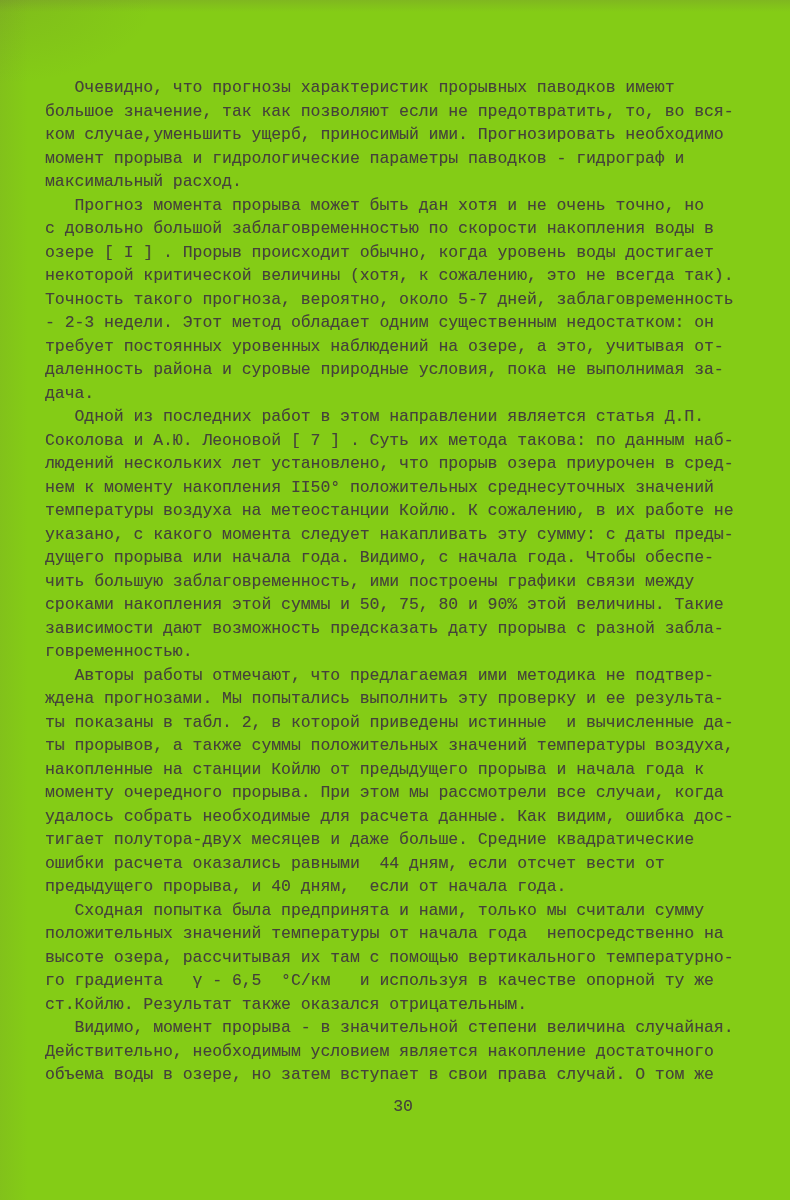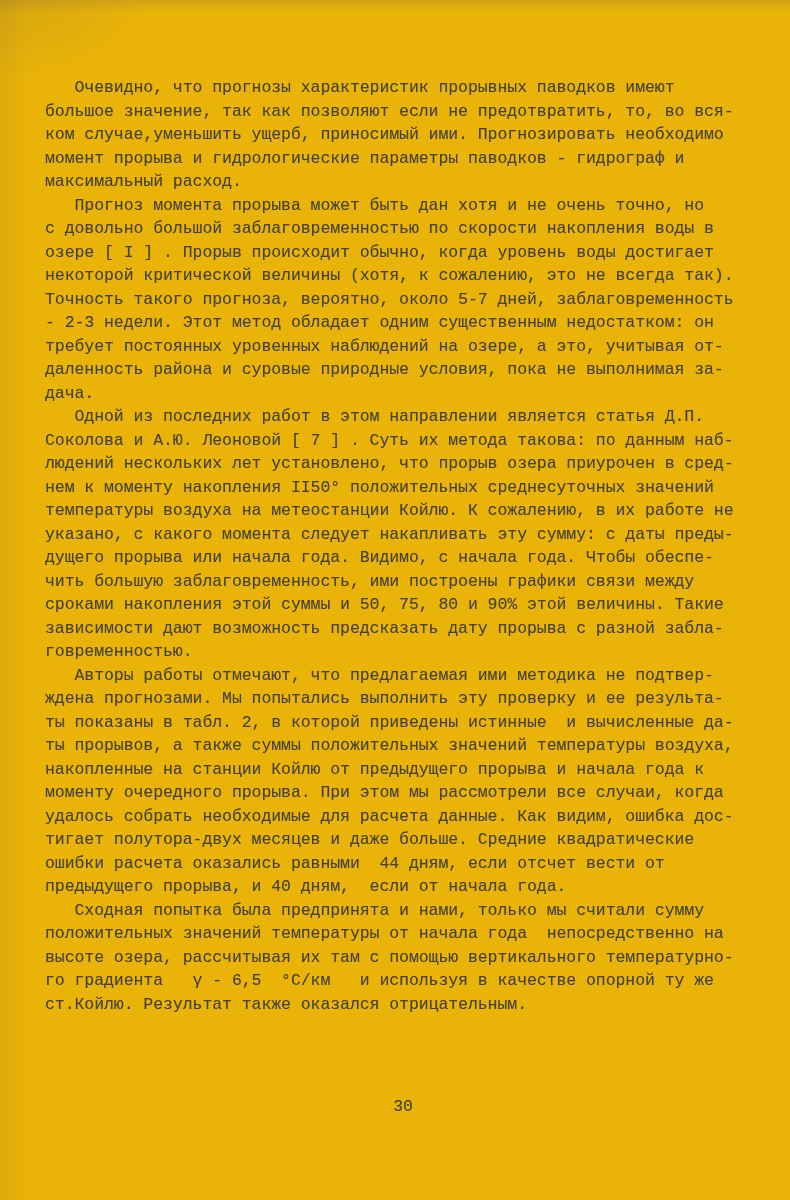--- a/index.html
+++ b/index.html
@@ -51,21 +51,21 @@
     width: 716px;
     text-align: center;
     font-size: 16.4px;
     line-height: 23.5px;
     text-shadow: 0.3px 0.3px 0 rgba(69, 66, 59, 0.35);
   }
 </style>
 </head>
 <body>
 
-<div class="page" style="background-color: #eab308; color: rgb(69, 66, 59);">
+<div class="page" style="background-color: #84cc16; color: rgb(69, 66, 59);">
   <div class="text-block">
     <div class="para">   Очевидно, что прогнозы характеристик прорывных паводков имеют
 большое значение, так как позволяют если не предотвратить, то, во вся-
 ком случае,уменьшить ущерб, приносимый ими. Прогнозировать необходимо
 момент прорыва и гидрологические параметры паводков - гидрограф и
 максимальный расход.</div>
     <div class="para">   Прогноз момента прорыва может быть дан хотя и не очень точно, но
 с довольно большой заблаговременностью по скорости накопления воды в
 озере [ I ] . Прорыв происходит обычно, когда уровень воды достигает
 некоторой критической величины (хотя, к сожалению, это не всегда так).
@@ -93,15 +93,18 @@
 моменту очередного прорыва. При этом мы рассмотрели все случаи, когда
 удалось собрать необходимые для расчета данные. Как видим, ошибка дос-
 тигает полутора-двух месяцев и даже больше. Средние квадратические
 ошибки расчета оказались равными  44 дням, если отсчет вести от
 предыдущего прорыва, и 40 дням,  если от начала года.</div>
     <div class="para">   Сходная попытка была предпринята и нами, только мы считали сумму
 положительных значений температуры от начала года  непосредственно на
 высоте озера, рассчитывая их там с помощью вертикального температурно-
 го градиента   γ - 6,5  °С/км   и используя в качестве опорной ту же
 ст.Койлю. Результат также оказался отрицательным.</div>
+    <div class="para">   Видимо, момент прорыва - в значительной степени величина случайная.
+Действительно, необходимым условием является накопление достаточного
+объема воды в озере, но затем вступает в свои права случай. О том же</div>
   </div>
   <div class="page-number">30</div>
 </div>
 
 </body></html>

